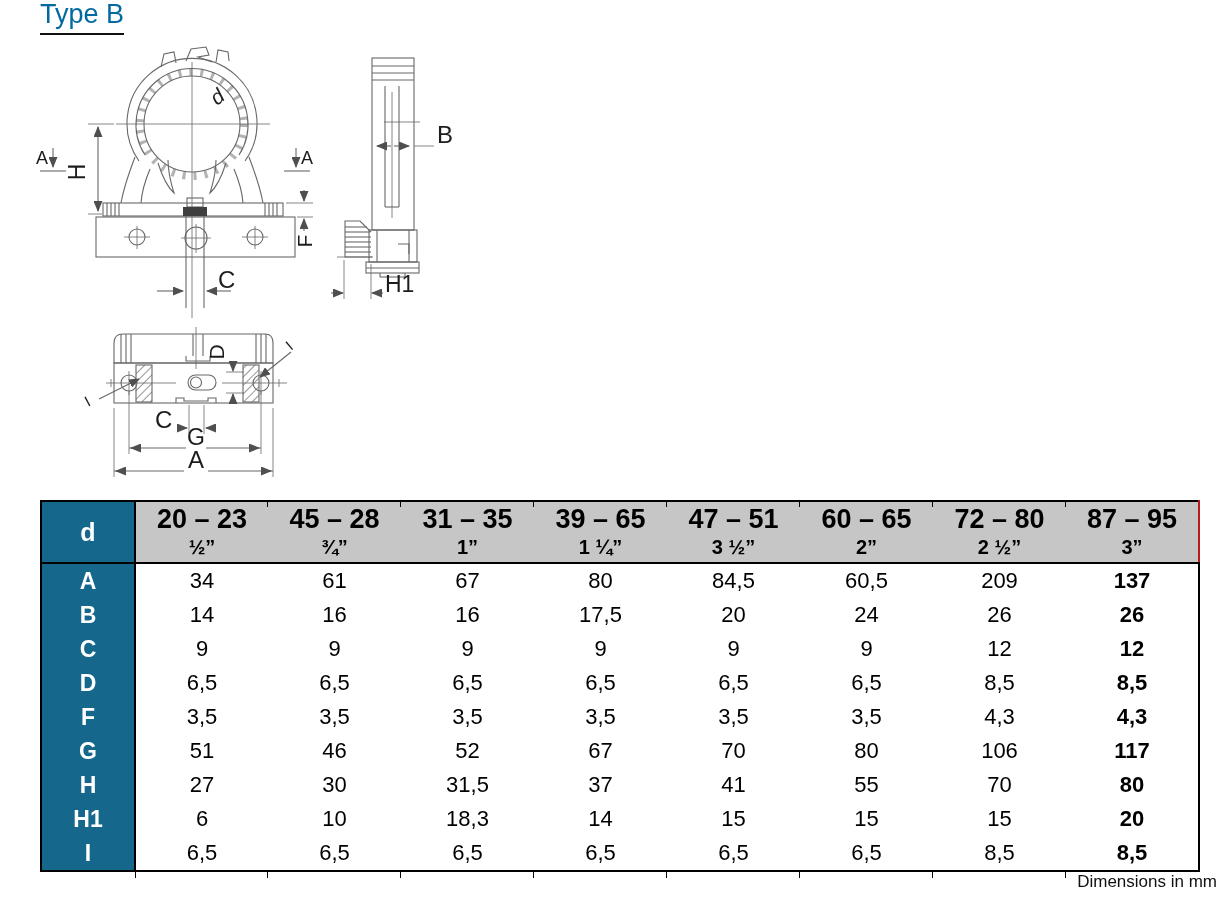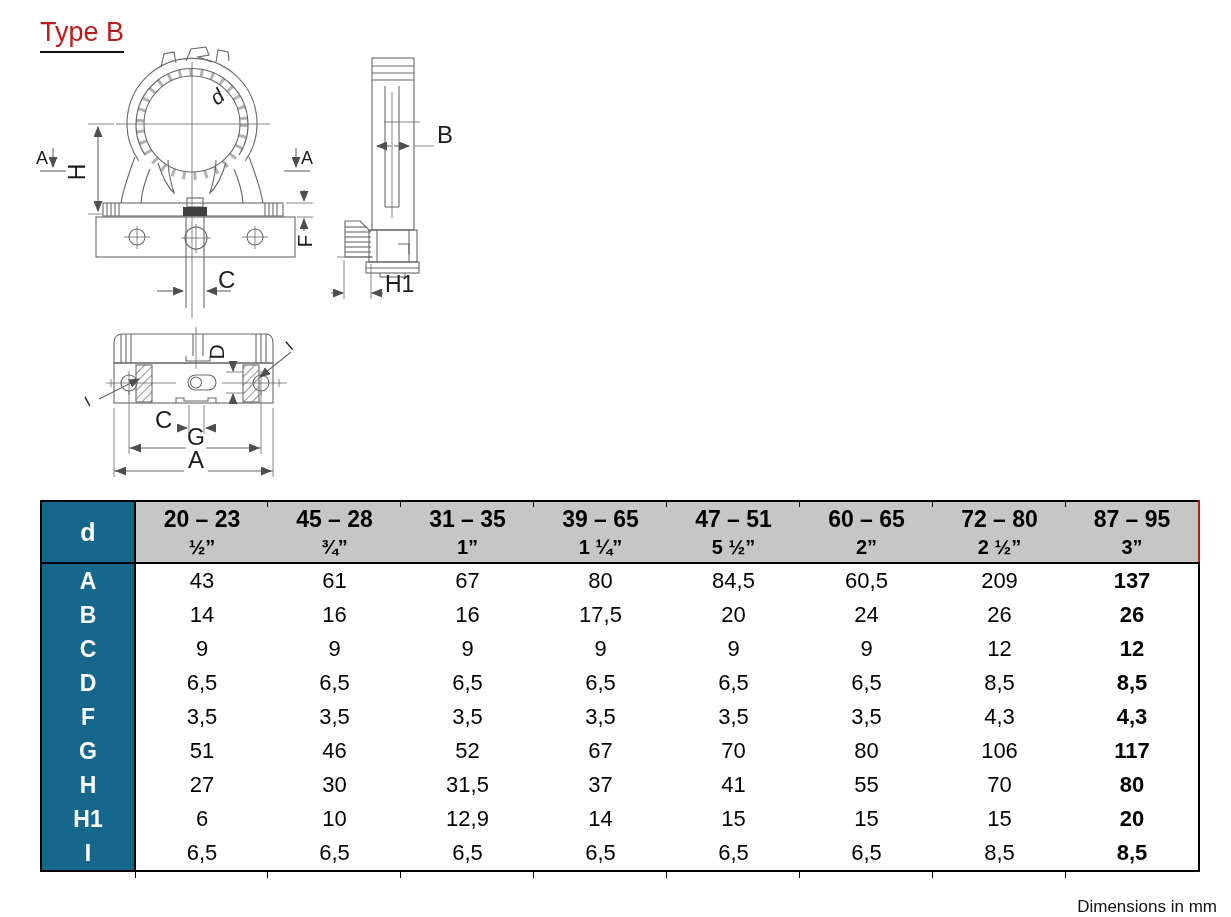--- a/index.html
+++ b/index.html
@@ -1,21 +1,21 @@
 <!DOCTYPE html>
 <html><head>
 <meta charset="utf-8">
 <style>
   html,body{margin:0;padding:0;}
   body{
     width:1231px;height:917px;background:#ffffff;position:relative;overflow:hidden;
     font-family:"Liberation Sans","DejaVu Sans",sans-serif;color:#000;
   }
   .title{
-    position:absolute;left:40px;top:18px;font-size:27px;font-weight:400;color:#b91c1c;
+    position:absolute;left:40px;top:0;font-size:27px;font-weight:400;color:#0369a1;
     border-bottom:2px solid #111;padding-bottom:3px;line-height:1.1;
   }
   svg.drawings{position:absolute;left:0;top:0;}
   svg.drawings text{fill:#1c1c1c;font-family:"Liberation Sans","DejaVu Sans",sans-serif;}
 
   table.dim{
     position:absolute;left:40px;top:500px;width:1158px;
     border-collapse:collapse;table-layout:fixed;
   }
   table.dim col.lbl{width:94px;}
@@ -25,37 +25,37 @@
     border-top:2px solid #000;border-bottom:2px solid #000;position:relative;
   }
   thead th.corner{
     background:#15688c;color:#fff;font-size:25px;font-weight:bold;
     border:2px solid #000;
   }
   thead th.col::before{
     content:"";position:absolute;top:0;left:-1px;width:1px;height:5px;background:#000;
   }
   thead th.col:last-child{border-right:2px solid #b91c1c;}
-  .hrange{font-size:23px;font-weight:bold;line-height:30px;}
+  .hrange{font-size:27px;font-weight:bold;line-height:30px;}
   .hinch{font-size:20px;font-weight:bold;line-height:26px;}
   tbody th.rowlbl{
     background:#15688c;color:#fff;font-size:23px;font-weight:bold;
     border-left:2px solid #000;border-right:2px solid #000;padding:0;
   }
   tbody td{
     font-size:22px;text-align:center;height:34px;padding:0;position:relative;
     background:#fff;
   }
   tbody td:last-child{border-right:2px solid #000;font-weight:bold;}
   tbody tr:last-child td,tbody tr:last-child th{border-bottom:2px solid #000;}
   tbody tr:last-child td::after{
     content:"";position:absolute;bottom:-8px;left:-1px;width:1px;height:6px;background:#000;
   }
   .footnote{
-    position:absolute;top:872px;right:14px;font-size:17px;color:#111;margin-top:25px;
+    position:absolute;top:872px;right:14px;font-size:17px;color:#111;
   }
 </style>
 </head>
 <body>
 
 <div class="title">Type B</div>
 
 <svg class="drawings" width="1231" height="495" viewBox="0 0 1231 495">
   <defs>
     <marker id="ah" markerWidth="11" markerHeight="9" refX="10" refY="4.5" orient="auto-start-reverse" markerUnits="userSpaceOnUse">
@@ -278,40 +278,40 @@
       <th class="col">
         <div class="hrange">31 – 35</div>
         <div class="hinch">1”</div>
       </th>
       <th class="col">
         <div class="hrange">39 – 65</div>
         <div class="hinch">1 ¼”</div>
       </th>
       <th class="col">
         <div class="hrange">47 – 51</div>
-        <div class="hinch">5 ½”</div>
+        <div class="hinch">3 ½”</div>
       </th>
       <th class="col">
         <div class="hrange">60 – 65</div>
         <div class="hinch">2”</div>
       </th>
       <th class="col">
         <div class="hrange">72 – 80</div>
         <div class="hinch">2 ½”</div>
       </th>
       <th class="col">
         <div class="hrange">87 – 95</div>
         <div class="hinch">3”</div>
       </th>
     </tr>
   </thead>
   <tbody>
     <tr>
       <th class="rowlbl">A</th>
-      <td>43</td>
+      <td>34</td>
       <td>61</td>
       <td>67</td>
       <td>80</td>
       <td>84,5</td>
       <td>60,5</td>
       <td>209</td>
       <td>137</td>
     </tr>
     <tr>
       <th class="rowlbl">B</th>
@@ -376,21 +376,21 @@
       <td>37</td>
       <td>41</td>
       <td>55</td>
       <td>70</td>
       <td>80</td>
     </tr>
     <tr>
       <th class="rowlbl">H1</th>
       <td>6</td>
       <td>10</td>
-      <td>12,9</td>
+      <td>18,3</td>
       <td>14</td>
       <td>15</td>
       <td>15</td>
       <td>15</td>
       <td>20</td>
     </tr>
     <tr>
       <th class="rowlbl">I</th>
       <td>6,5</td>
       <td>6,5</td>

